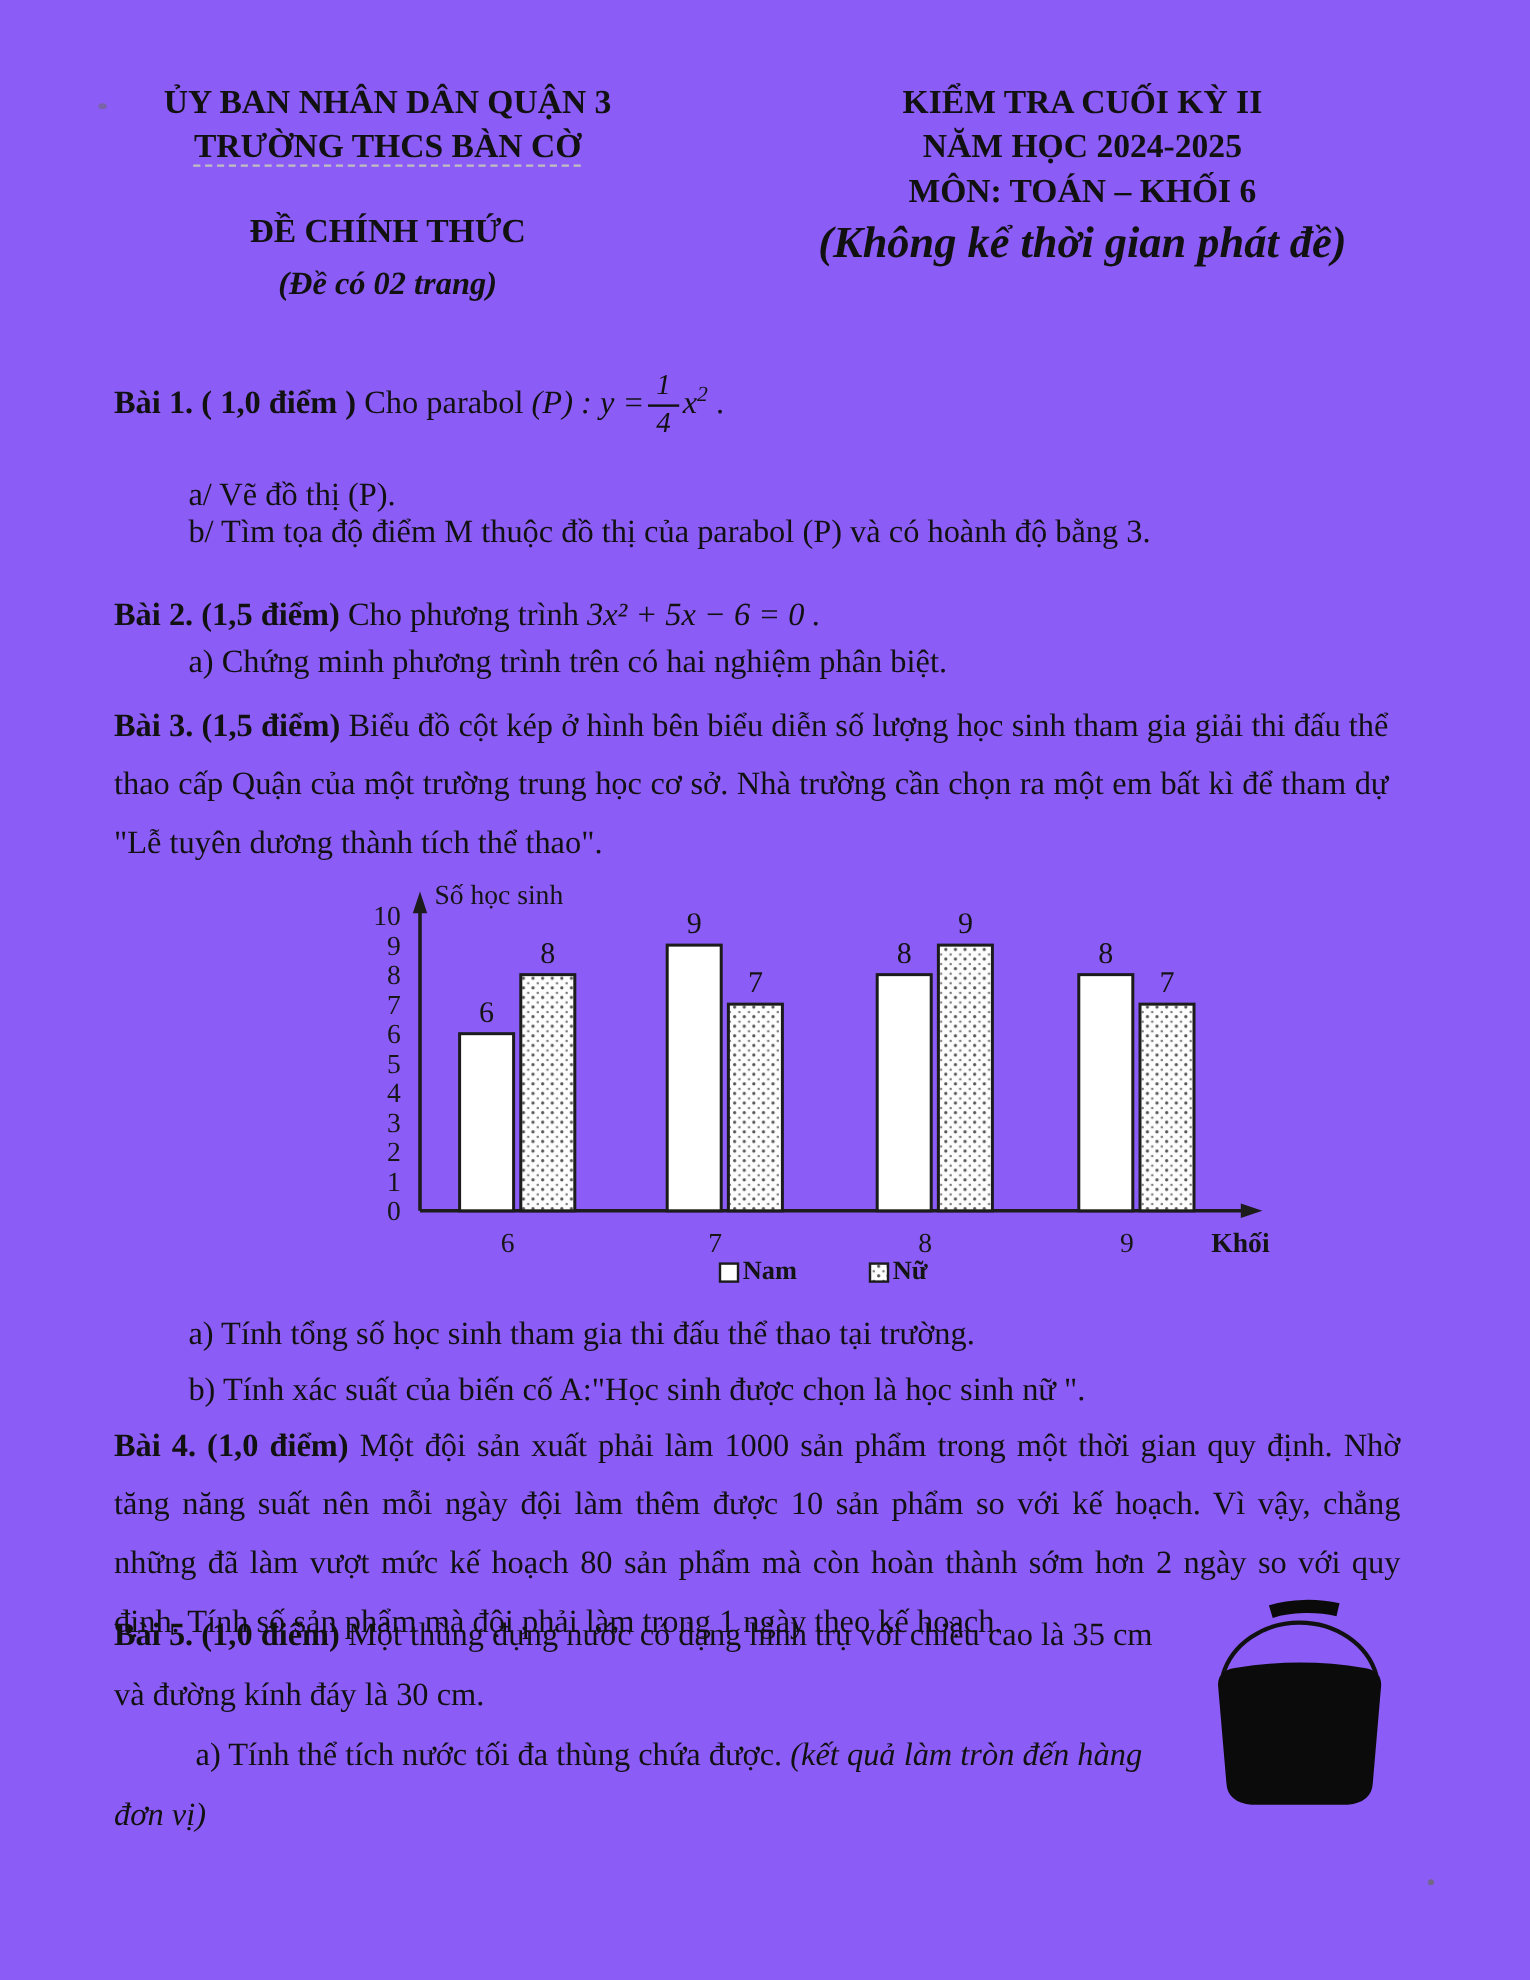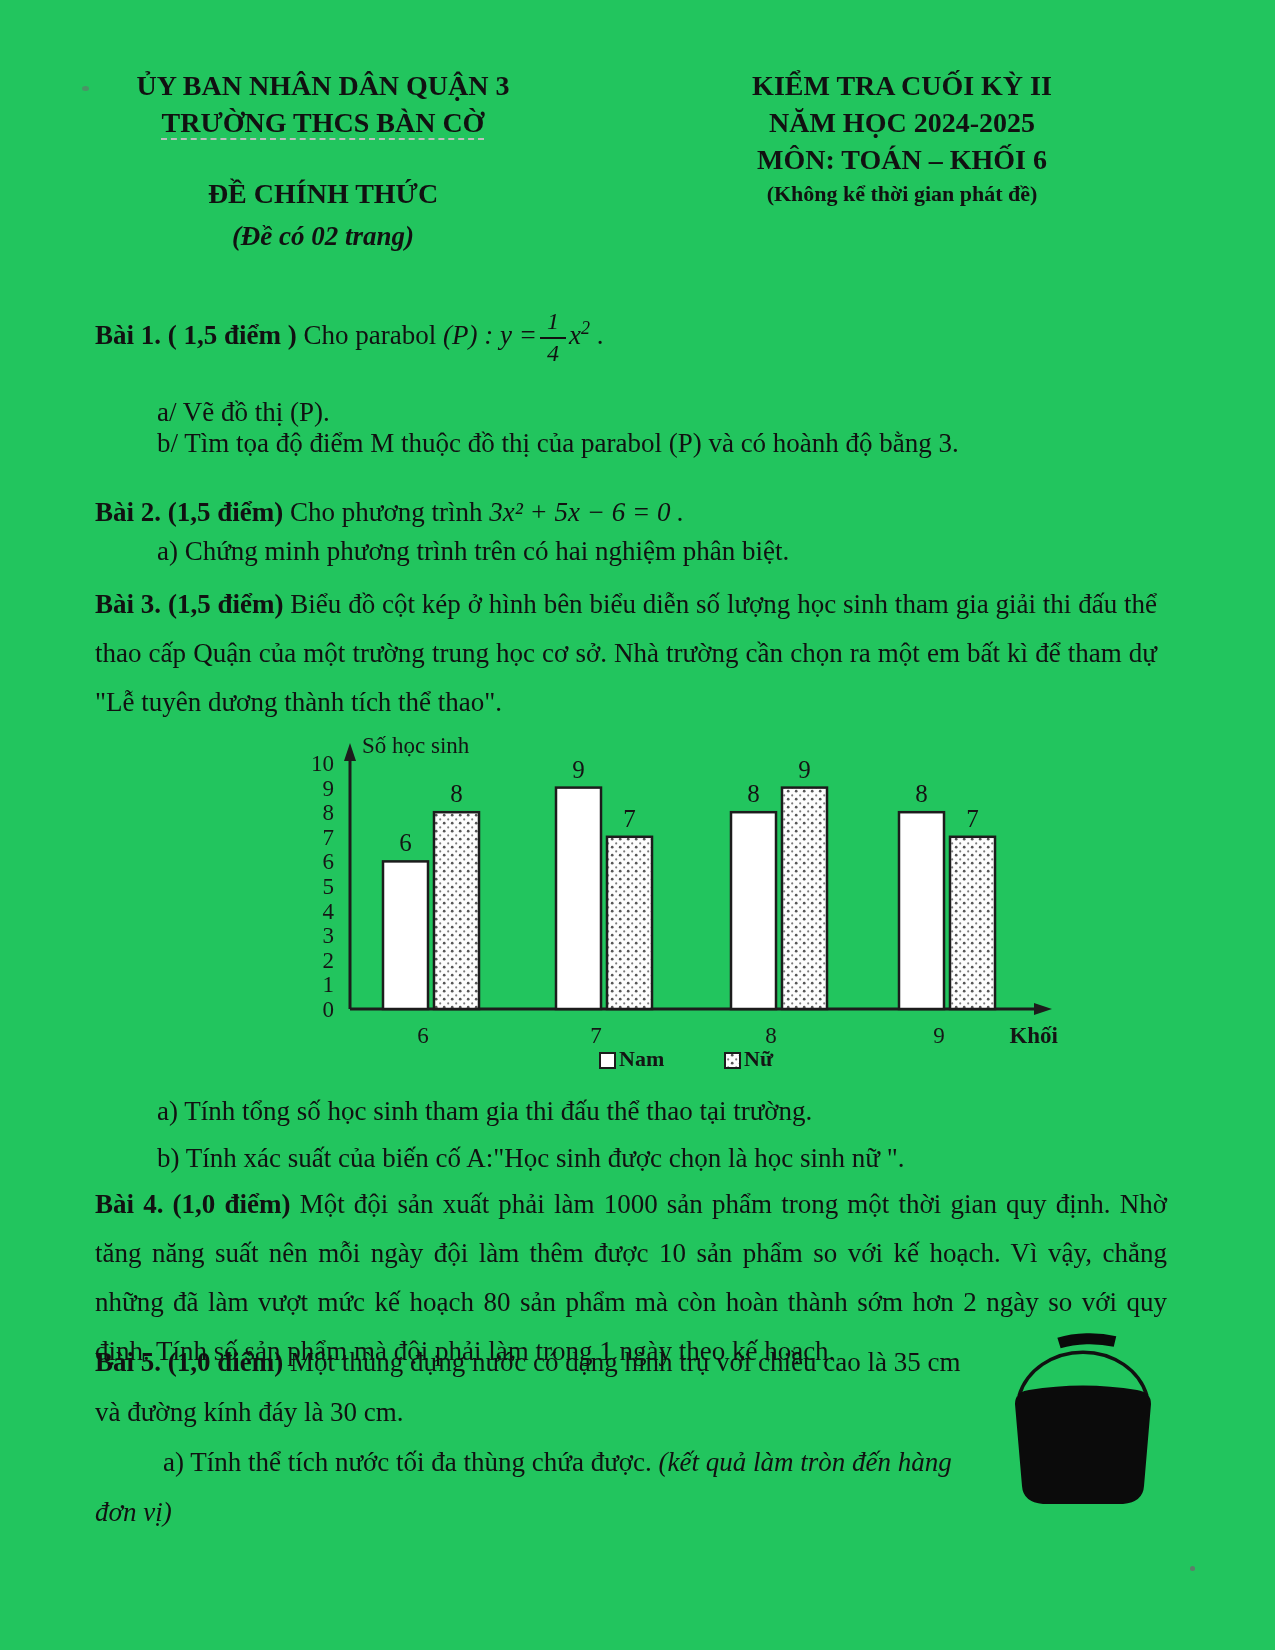--- a/index.html
+++ b/index.html
@@ -1,34 +1,34 @@
 <!DOCTYPE html>
 <html lang="vi"><head>
 <meta charset="utf-8">
 <style>
   html,body{margin:0;padding:0;background:#e8e8e8;}
   .page{
     position:relative;
     width:1275px;height:1650px;
     margin:0 auto;
-    background:#22c55e;
+    background:#8b5cf6;
     font-family:"Liberation Serif","DejaVu Serif",serif;
     color:#111;
     overflow:hidden;
   }
   
   .header{position:absolute;top:68px;left:95px;width:1085px;display:flex;justify-content:space-between;}
   .hcol{text-align:center;line-height:1.32;}
   .hcol.left{width:420px;margin-left:18px;}
   .hcol.right{width:500px;margin-right:28px;}
   .hl{font-weight:bold;font-size:28px;white-space:nowrap;}
   .school{text-decoration:underline dashed #bfbfbf 2px;text-underline-offset:7px;}
   .examtype{margin-top:34px;}
   .pagesnote{font-style:italic;font-size:27px;font-weight:bold;margin-top:6px;}
-  .hr-note{font-weight:600;font-size:22px;}
+  .hr-note{font-style:italic;font-weight:600;font-size:37px;}
   
   .blk{position:absolute;left:95px;width:1085px;font-size:27px;}
   .blabel{font-weight:bold;}
   .item{margin-left:62px;}
   .just{text-align:justify;line-height:1.82;}
   .mathit{font-style:italic;}
   sup{font-size:18px;}
   
   .frac{display:inline-flex;flex-direction:column;vertical-align:middle;text-align:center;
         font-size:24px;line-height:1.15;font-style:italic;margin:0 3px;}
@@ -62,21 +62,21 @@
     <div class="hcol right">
       <div class="hl">KIỂM TRA CUỐI KỲ II</div>
       <div class="hl">NĂM HỌC 2024-2025</div>
       <div class="hl">MÔN:  TOÁN – KHỐI 6</div>
       <div class="hr-note">(Không kể thời gian phát đề)</div>
     </div>
   </div>
 
   <div class="blk" style="top:308px">
     <p style="margin:0">
-      <span class="blabel">Bài 1. ( 1,5 điểm )</span>
+      <span class="blabel">Bài 1. ( 1,0 điểm )</span>
       <span>Cho parabol</span>
       <span class="mathit">(P) :</span>
       <span class="mathit">y =</span><span class="frac">
           <span class="fnum">1</span>
           <span class="fden">4</span>
         </span><span class="mathit">x</span><sup class="mathit">2</sup>
       <span>.</span>
     </p>
     <div class="item" style="margin-top:30px">a/ Vẽ đồ thị (P).</div>
     <div class="item">b/ Tìm tọa độ điểm M thuộc đồ thị của parabol (P) và có hoành độ bằng 3.</div>

